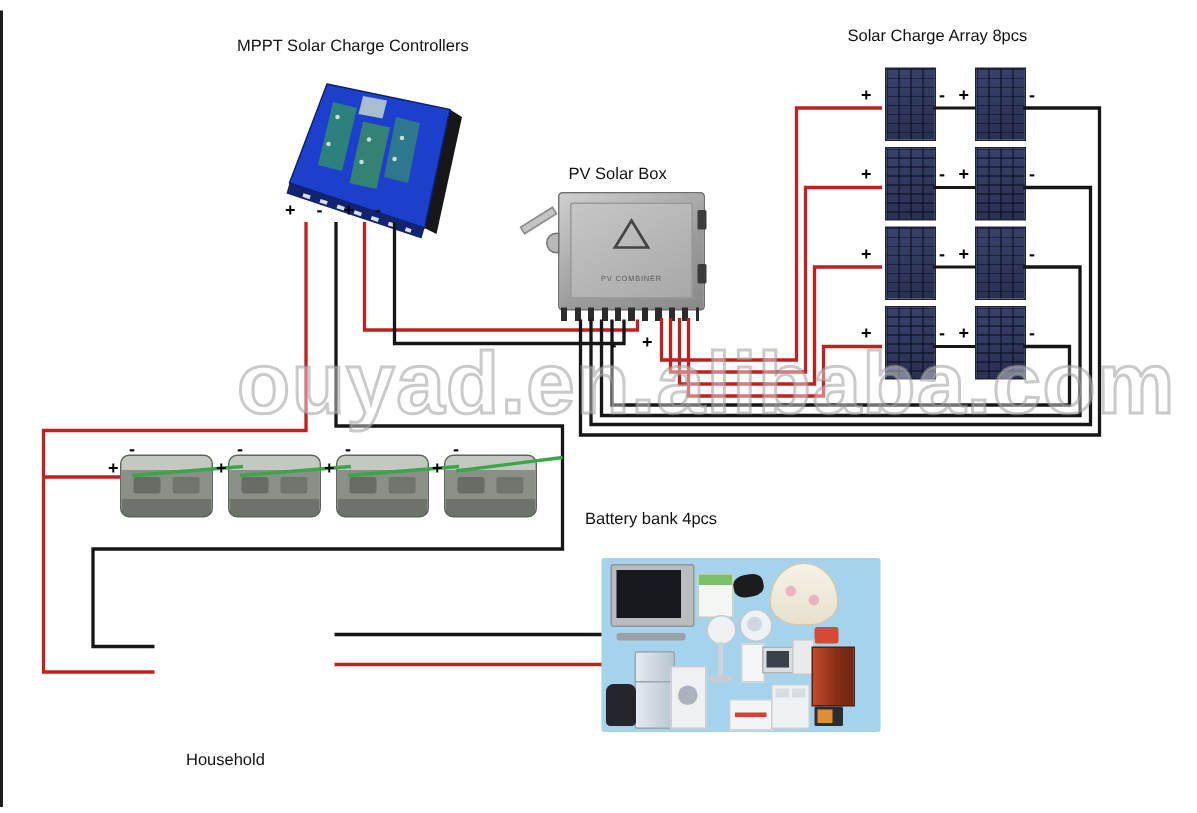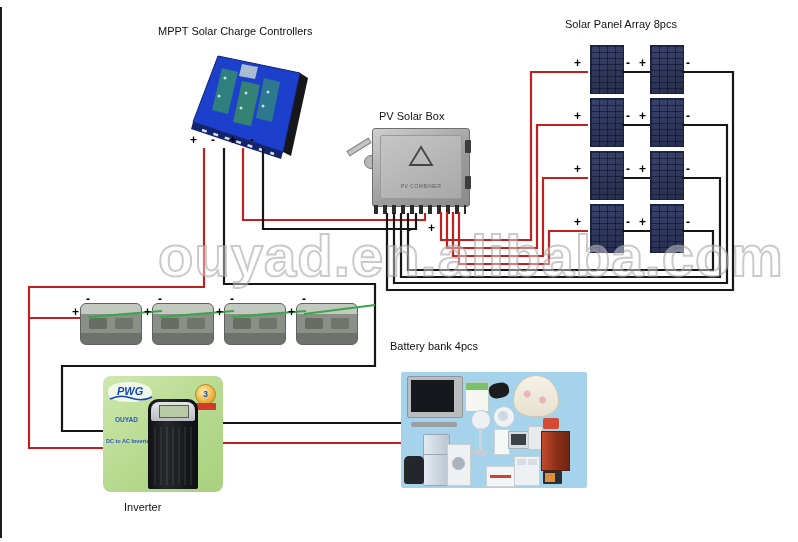--- a/index.html
+++ b/index.html
@@ -104,23 +104,23 @@
   .microwave i{position:absolute;left:2px;top:2px;width:10px;height:9px;background:#e08d3a;display:block;}
 </style>
 </head>
 <body>
 
 <div class="stage">
   <div class="edge-line"></div>
 
   <div class="cap" style="left:158px;top:25px;">MPPT Solar Charge Controllers</div>
   <div class="cap" style="left:379px;top:110px;">PV  Solar Box</div>
-  <div class="cap" style="left:565px;top:18px;">Solar Panel Array 8pcs</div>
+  <div class="cap" style="left:565px;top:18px;">Solar Charge Array 8pcs</div>
   <div class="cap" style="left:390px;top:340px;">Battery bank 4pcs</div>
-  <div class="cap" style="left:124px;top:501px;">Inverter</div>
+  <div class="cap" style="left:124px;top:501px;">Household</div>
 
   <svg class="abs" style="left:178px;top:48px;z-index:2;" width="140" height="112" viewBox="0 0 140 112">
     <polygon points="122,25 130,30 113,108 105,104" fill="#17171a"></polygon>
     <polygon points="40,8 122,25 105,104 15,74" fill="#1d40cc" stroke="#0c1f70" stroke-width="1"></polygon>
     <polygon points="15,74 105,104 103,111 13,81" fill="#12246e"></polygon>
     <polygon points="64,16 80,19 77,31 61,28" fill="#a8bdd0"></polygon>
     <polygon points="44,20 60,24 50,66 34,62" fill="#2f8577" opacity="0.92"></polygon>
     <polygon points="64,33 82,37 73,78 55,74" fill="#37876b" opacity="0.92"></polygon>
     <polygon points="86,30 102,34 94,74 78,70" fill="#2f7d88" opacity="0.92"></polygon>
     <circle cx="47" cy="30" r="1.5" fill="#bfe3e0"></circle>
@@ -167,38 +167,20 @@
     </div>
   <div class="bat" style="left:224px;top:303px;">
       <i></i>
       <u></u>
     </div>
   <div class="bat" style="left:296px;top:303px;">
       <i></i>
       <u></u>
     </div>
 
-  <div class="abs inv-panel">
-    <div class="pwg">
-      <span>PWG</span>
-      <svg width="44" height="8">
-        <path d="M1,5 Q11,0 22,4 T 43,3" stroke="#1446c4" stroke-width="1.4" fill="none"></path>
-      </svg>
-    </div>
-    <div class="medal-c">3</div>
-    <div class="medal-r"></div>
-    <div class="inv-t1">OUYAD</div>
-    <div class="inv-t2">DC to AC Inverter</div>
-    <div class="tower">
-      <div class="tower-head">
-        <div class="tower-lcd"></div>
-      </div>
-      <div class="tower-vents"></div>
-    </div>
-  </div>
 
   <div class="abs hh-panel">
     <div class="hh tv">
         <i></i>
       </div>
     <div class="hh soundbar"></div>
     <div class="hh dispenser">
         <i></i>
       </div>
     <div class="hh camera"></div>

